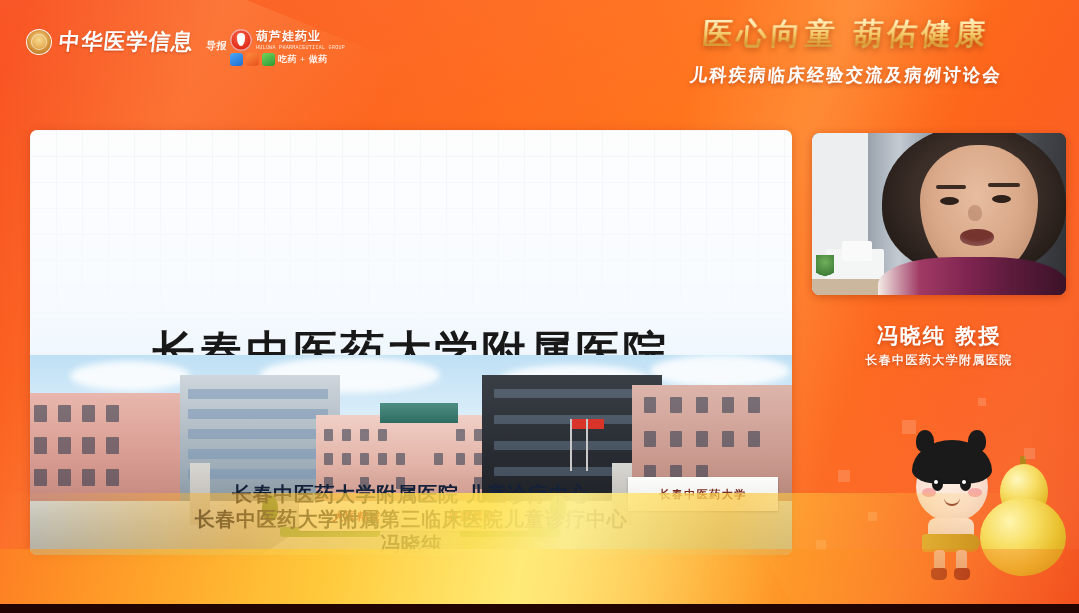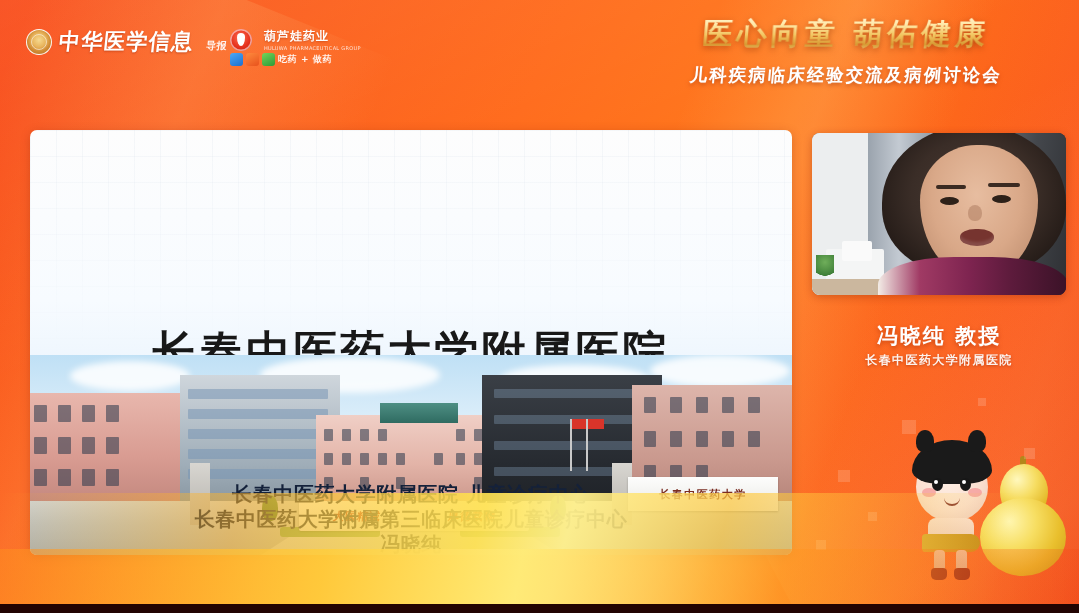--- a/index.html
+++ b/index.html
@@ -65,34 +65,34 @@
     transform:skewX(-6deg) scaleY(1.06);
     white-space:nowrap;
   }
   .cma-sub {
     color:rgba(255,255,255,.93); font-size:10px; font-weight:700;
     margin-left:5px; letter-spacing:.5px; align-self:flex-end; padding-bottom:3px;
     transform:skewX(-6deg);
   }
 
   #logo-hlw { left:230px; top:28px; flex-direction:column; align-items:flex-start; gap:2px; }
-  .hlw-top { display:flex; align-items:center; gap:12px; }
+  .hlw-top { display:flex; align-items:center; gap:4px;font-family:Liberation Mono, monospace; }
   .hlw-badge {
     width:22px; height:22px; border-radius:50%;
     background:radial-gradient(circle at 46% 38%, #ff6d52 0%, #e5301c 55%, #c2200f 100%);
     position:relative; flex:none; box-shadow:0 0 0 1.5px rgba(255,255,255,.55) inset;
   }
   .hlw-badge:after{
     content:""; position:absolute; left:50%; top:20%; width:8px; height:13px; margin-left:-4px;
     background:#fff; border-radius:50% 50% 50% 50% / 32% 32% 68% 68%;
   }
   .hlw-name { color:#fff; font-size:12px; font-weight:700; letter-spacing:1px; white-space:nowrap;
               text-shadow:0 1px 2px rgba(150,35,0,.4); }
   .hlw-tiny { color:rgba(255,255,255,.8); font-size:5px; letter-spacing:.3px; white-space:nowrap; }
-  .hlw-bottom { display:flex; align-items:center; gap:3px; margin-left:0; }
+  .hlw-bottom { display:flex; align-items:center; gap:3px; margin-left:0;font-family:Liberation Serif, serif; }
   .chip { width:13px; height:13px; border-radius:3px; flex:none; }
   .chip.a { background:linear-gradient(150deg,#4ea8f5,#1b6fd0); }
   .chip.b { background:linear-gradient(150deg,#ff8a3d,#e8521c); }
   .chip.c { background:linear-gradient(150deg,#72d35a,#2d9a36); }
   .hlw-slogan { color:rgba(255,255,255,.92); font-size:9px; font-weight:700; letter-spacing:.6px; white-space:nowrap; }
 
   
   #event-block { position:absolute; right:18px; top:14px; text-align:center; width:430px; }
   #event-title {
     font-size:30px; font-weight:700; letter-spacing:4px; white-space:nowrap;

